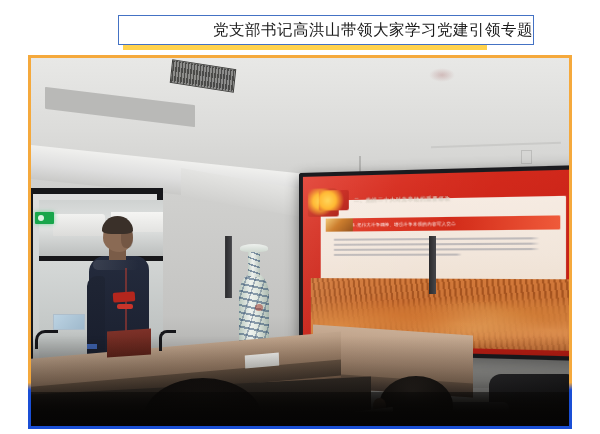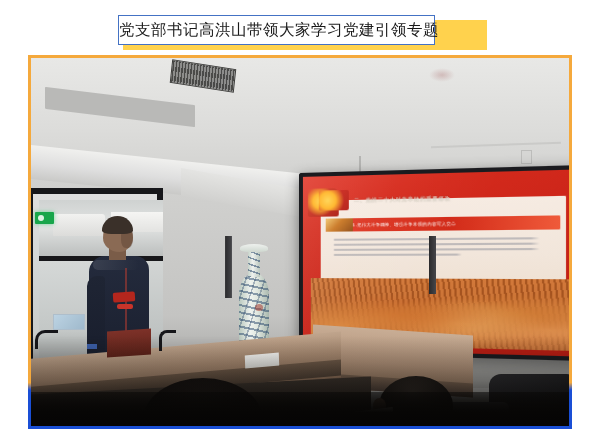--- a/index.html
+++ b/index.html
@@ -29,28 +29,28 @@
     top: 5px;
     width: 364px;
     height: 30px;
     background: #ffd24d;
     box-sizing: border-box;
   }
   .caption-box {
     position: absolute;
     left: 0;
     top: 0;
-    width: 317px;
+    width: 416px;
     height: 30px;
     background: #ffffff;
     border: 1.5px solid #4472c4;
     box-sizing: border-box;
     display: flex;
     align-items: center;
-    justify-content: flex-start;
+    justify-content: flex-end;
   }
   .caption-text {
     font-size: 15.5px;
     color: #1a1a1a;
     letter-spacing: 0.5px;
     white-space: nowrap;
     font-family: "DejaVu Sans", "Liberation Sans", sans-serif;
   }
 
   

